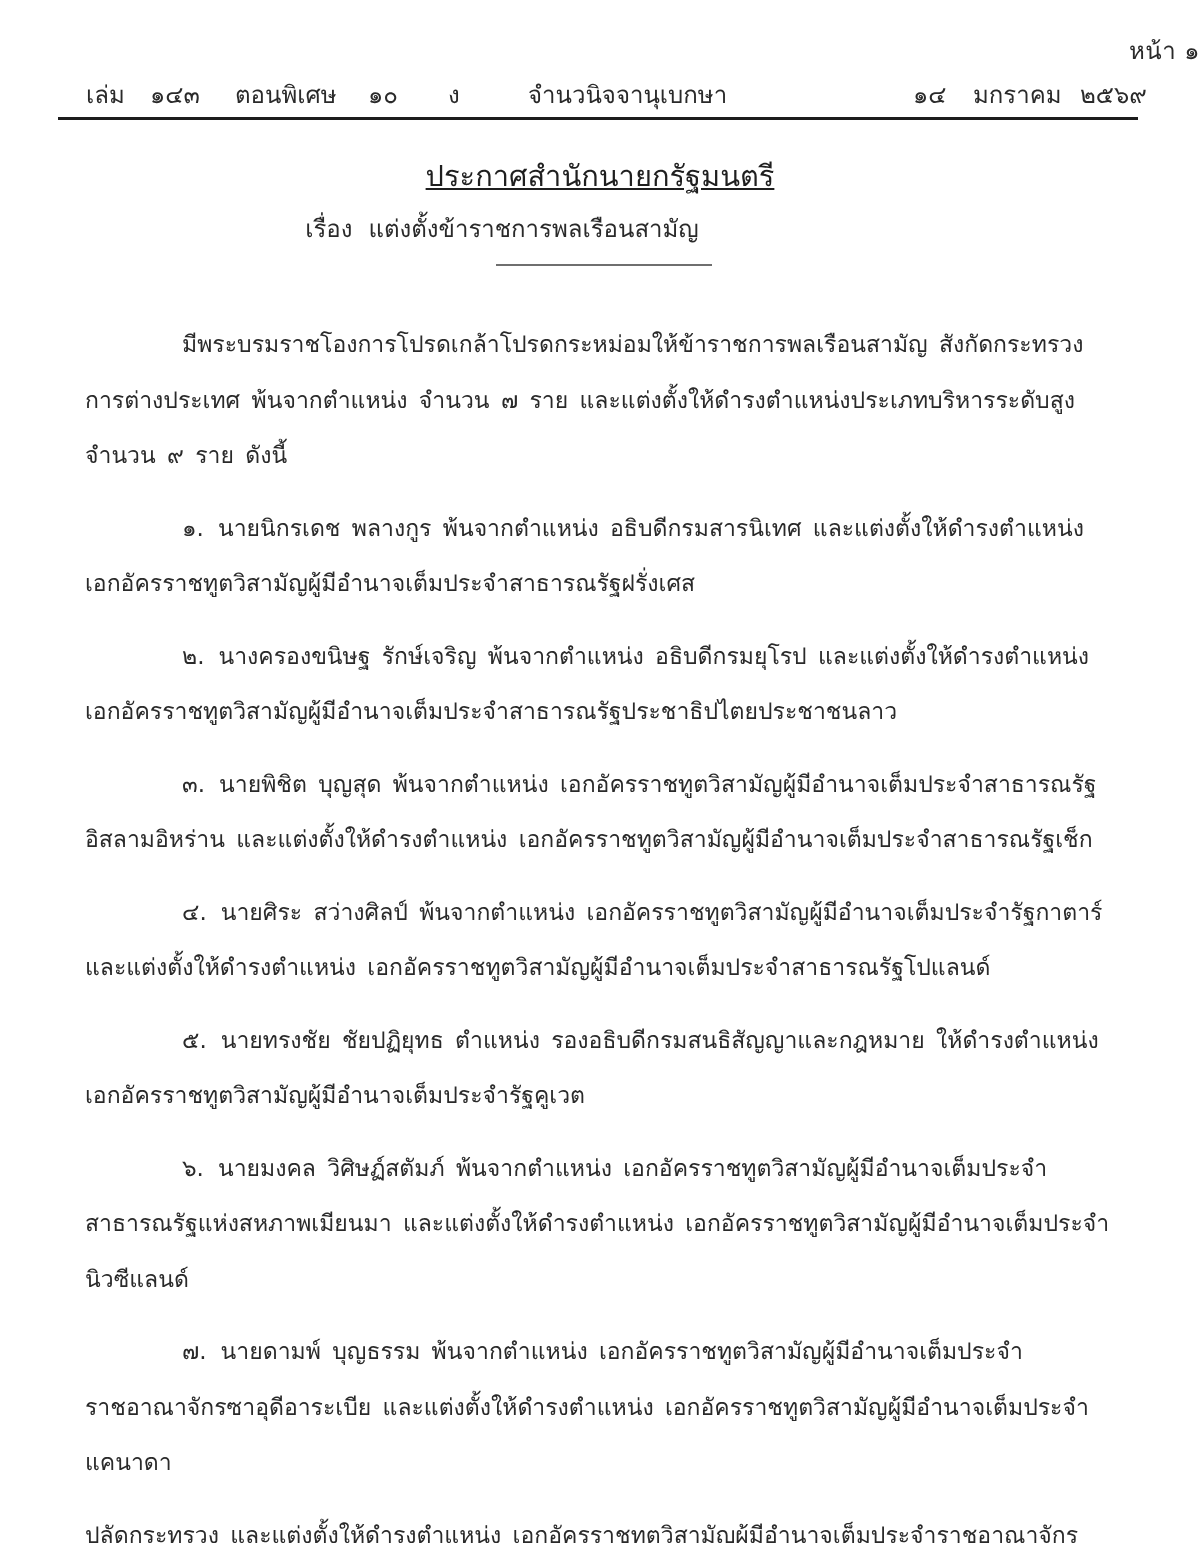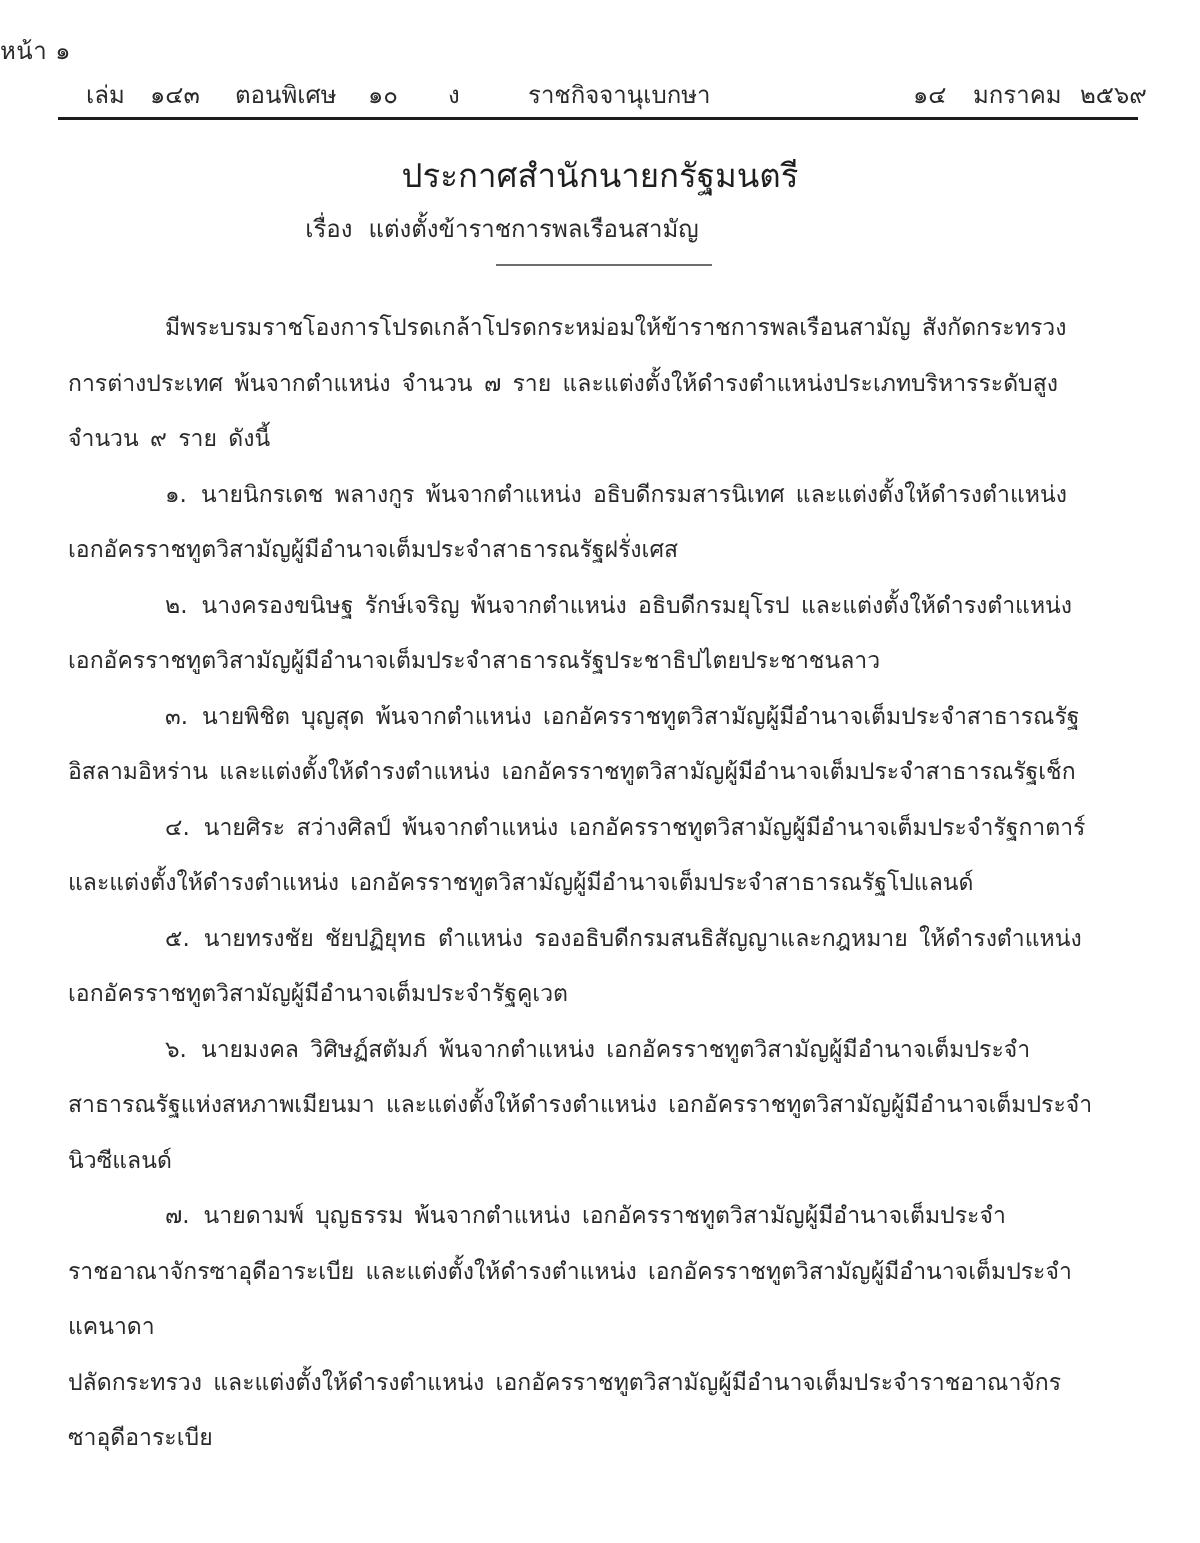--- a/index.html
+++ b/index.html
@@ -13,21 +13,21 @@
       position: relative;
       overflow: hidden;
       color: #2a2a2a;
       font-family: "DejaVu Sans", "Liberation Sans", sans-serif;
     }
     .page-number {
       position: absolute;
       top: 34px;
       left: 0;
       width: 1200px;
-      text-align: left;
+      text-align: right;
       font-size: 24px;
       line-height: 34px;
       letter-spacing: 0.5px;
     }
     .header-row {
       position: absolute;
       top: 77px;
       left: 0;
       width: 1200px;
       height: 36px;
@@ -47,23 +47,24 @@
       width: 1080px;
       height: 3px;
       background: #1c1c1c;
     }
     .doc-title {
       position: absolute;
       top: 152px;
       left: 0;
       width: 1200px;
       text-align: center;
-      font-size: 33px;
+      font-size: 29px;
       line-height: 48px;
       color: #1f1f1f;
+      text-decoration: underline;
     }
     .doc-subject {
       position: absolute;
       top: 210px;
       left: 0;
       width: 1004px;
       text-align: center;
       font-size: 24px;
       line-height: 38px;
     }
@@ -79,21 +80,21 @@
       background: #6f6f6f;
     }
     .body {
       position: absolute;
       top: 300px;
       left: 68px;
       width: 1062px;
       font-size: 23px;
     }
     .para {
-      margin: 0;
+      margin: 17px;
       line-height: 55.5px;
       text-align: justify;
       text-align-last: left;
       text-indent: 97px;
       word-spacing: 4px;
     }
     .para .item-num {
       margin-right: 14px;
     }
     .line {
@@ -104,21 +105,21 @@
 <body>
 
 <div class="page-number">หน้า ๑</div>
 
 <div class="header-row">
   <span style="left:66px;">เล่ม</span>
   <span style="left:130px;">๑๔๓</span>
   <span style="left:215px;">ตอนพิเศษ</span>
   <span style="left:348px;">๑๐</span>
   <span style="left:428px;">ง</span>
-  <span style="left:508px;">ราชกิจจานุเบกษา</span>
+  <span style="left:508px;">จำนวนิจจานุเบกษา</span>
   <span style="left:893px;">๑๔</span>
   <span style="left:953px;">มกราคม</span>
   <span style="left:1060px;">๒๕๖๙</span>
 </div>
 
 <div class="header-rule"></div>
 
 <div class="doc-title">ประกาศสำนักนายกรัฐมนตรี</div>
 <div class="doc-subject">
   <span class="subject-label">เรื่อง</span><span>แต่งตั้งข้าราชการพลเรือนสามัญ</span>

